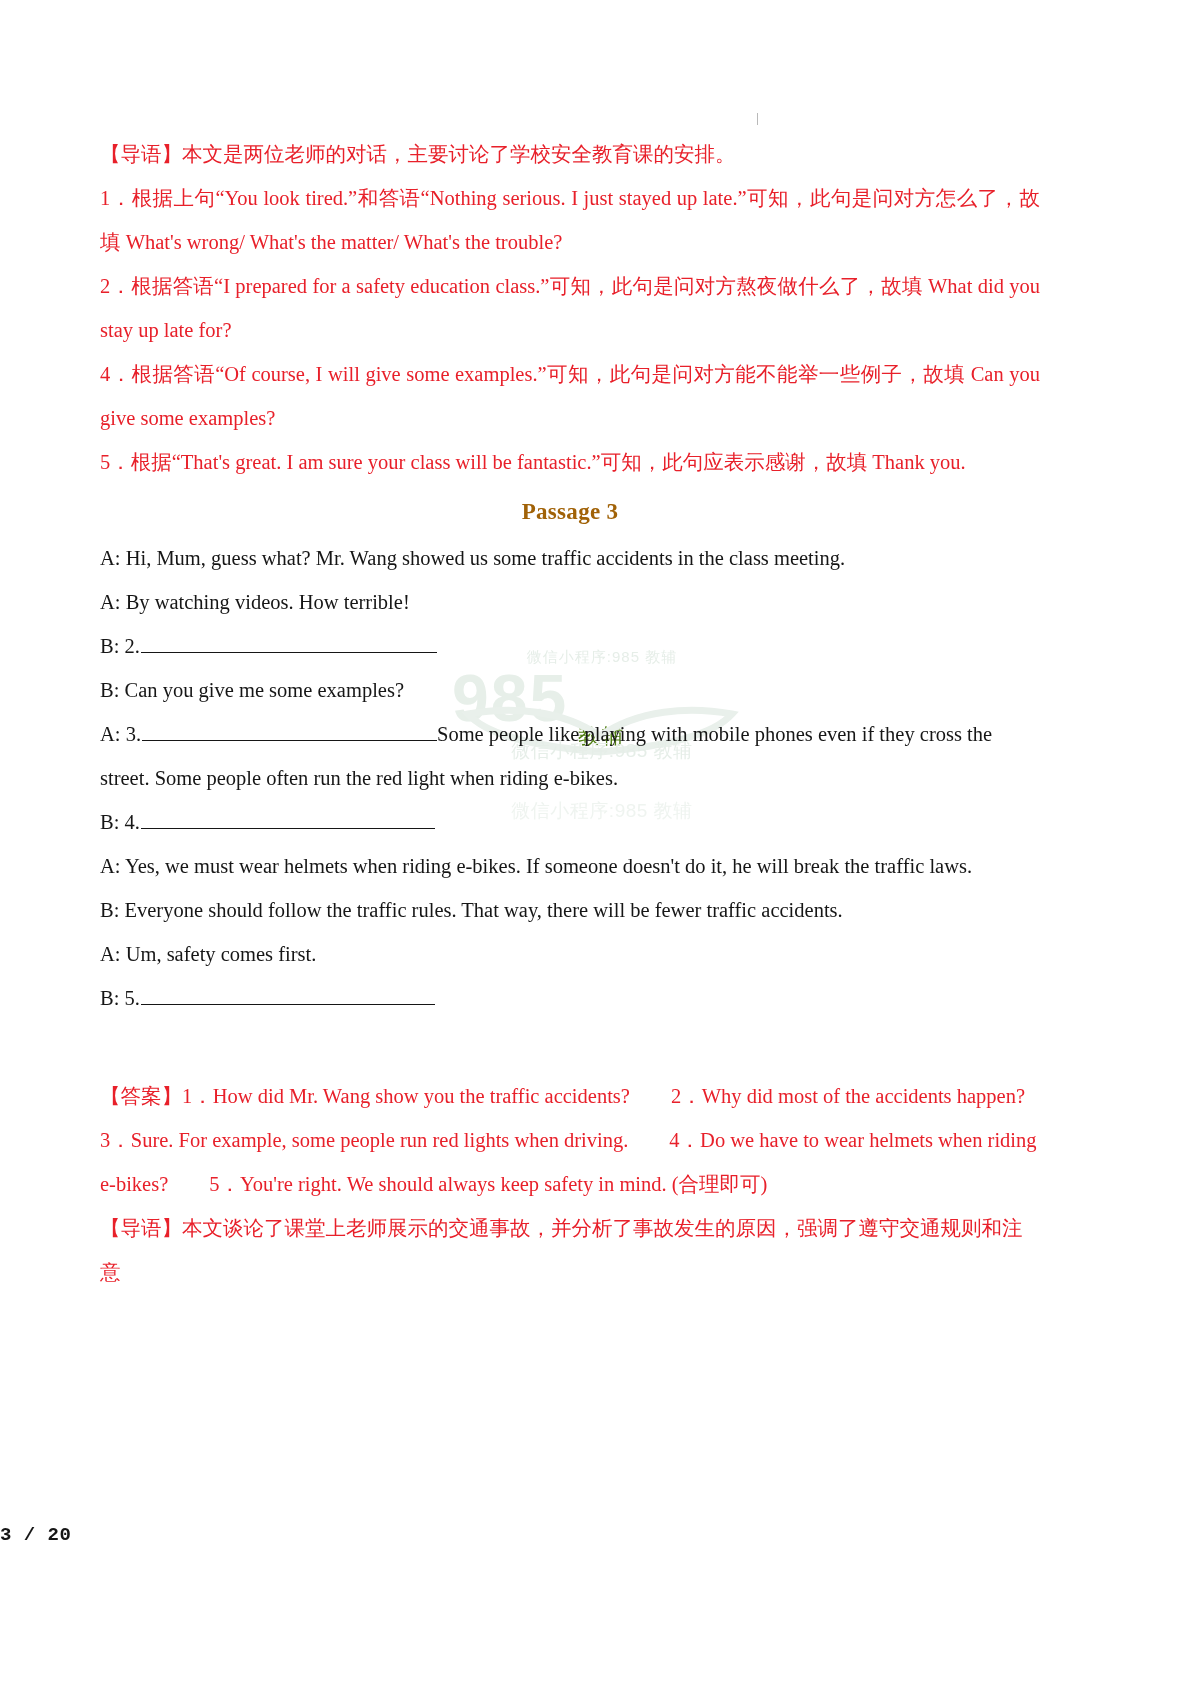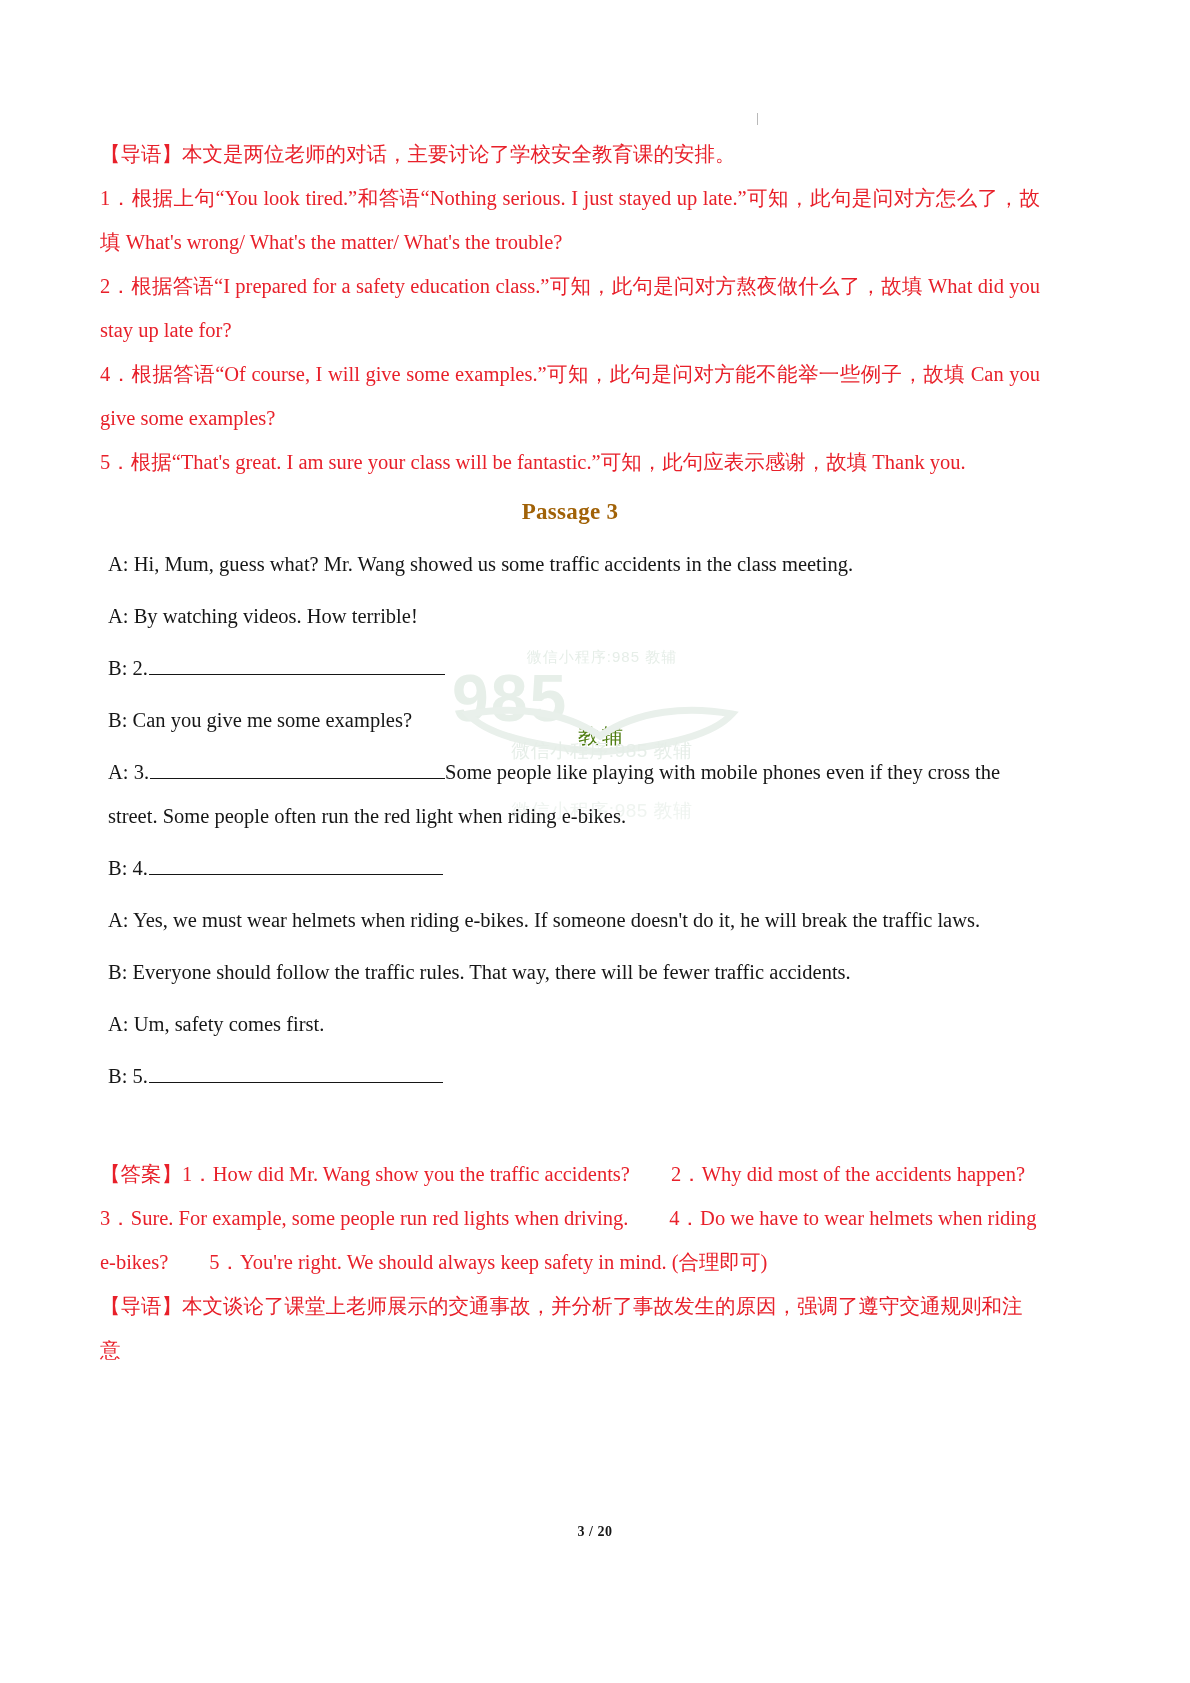--- a/index.html
+++ b/index.html
@@ -56,21 +56,21 @@
     line-height: 44px;
     margin: 6px 0 2px 0;
     letter-spacing: 0.3px;
   }
 
   
   .dialogue-line {
     color: #161616;
     font-size: 20.5px;
     line-height: 44px;
-    margin: 8px;
+    margin: 0;
     white-space: pre-wrap;
   }
   .blank {
     display: inline-block;
     border-bottom: 1.7px solid #161616;
     vertical-align: baseline;
     height: 19px;
     margin: 0 0 0 1px;
   }
   .blank-w1 { width: 283px; }
@@ -90,25 +90,26 @@
     margin: 0;
     white-space: pre-wrap;
   }
 
   
   .footer {
     position: absolute;
     left: 0;
     right: 0;
     top: 1524px;
-    text-align: center;
-    font-size: 14px;
+    text-align: left;
+    font-size: 19px;
     font-weight: bold;
     color: #161616;
     letter-spacing: 0.5px;
+    font-family: Liberation Mono, monospace;
   }
 
   
   .watermark {
     position: absolute;
     left: 452px;
     top: 648px;
     width: 300px;
     height: 130px;
     pointer-events: none;

